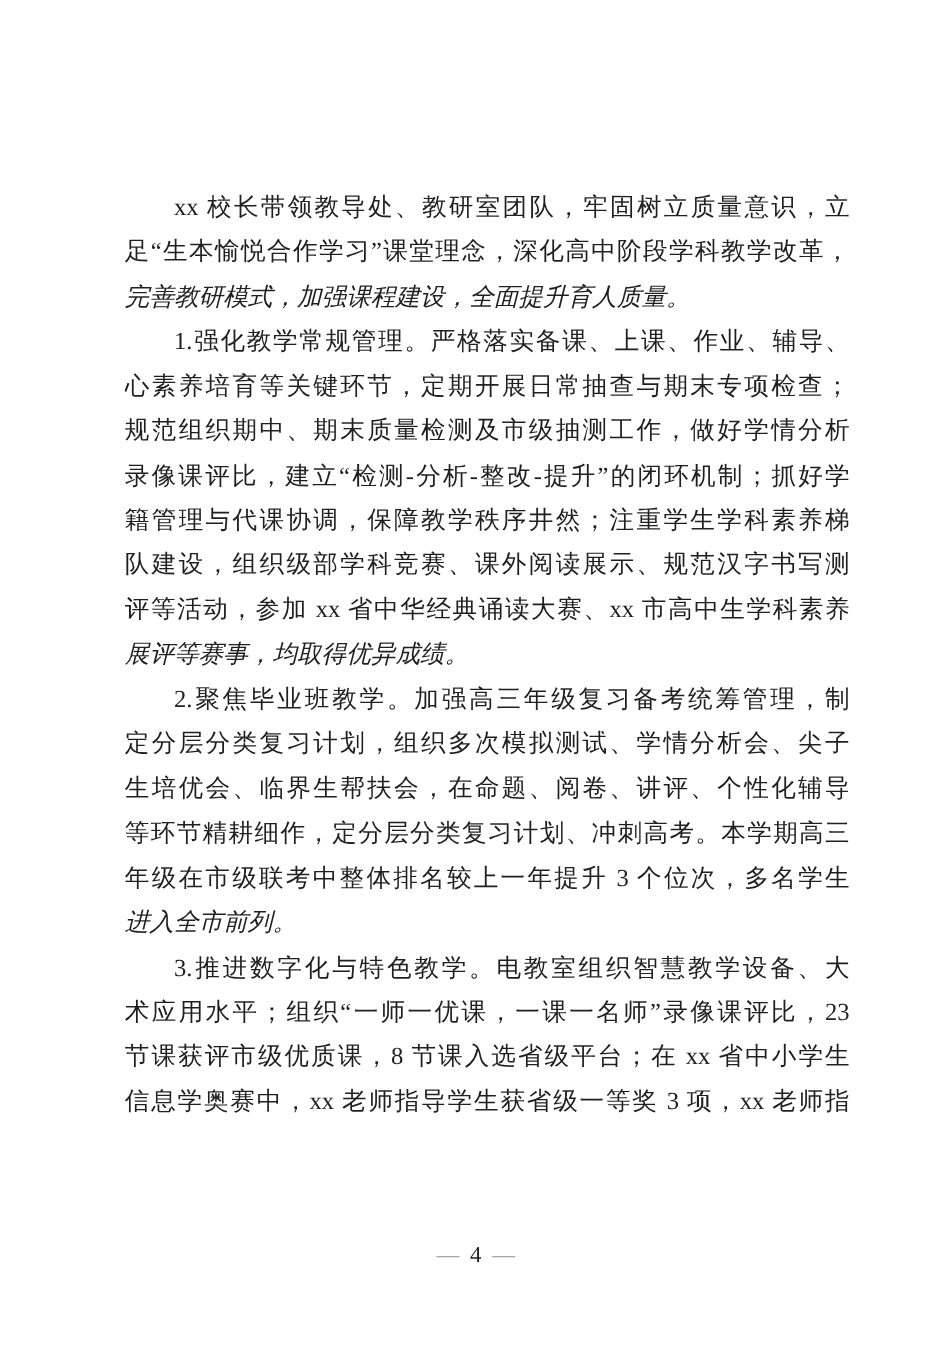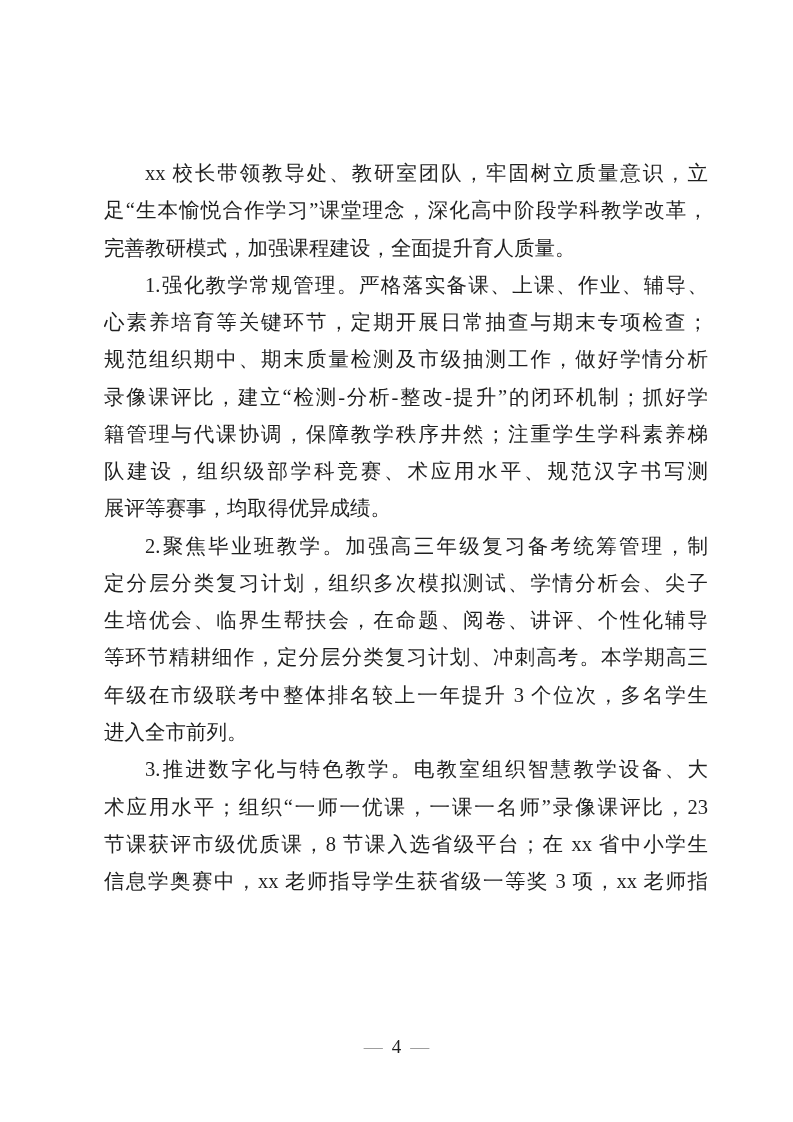--- a/index.html
+++ b/index.html
@@ -35,20 +35,21 @@
     text-align-last: justify;
     text-justify: inter-character;
     color: #1f1f1f;
   }
   .line.indent {
     text-indent: 2em;
   }
   .line.para-end {
     text-align: left;
     text-align-last: left;
+    font-style: italic;
   }
   .footer {
     position: absolute;
     left: 0;
     top: 1034px;
     width: 100%;
     text-align: center;
     font-size: 19px;
     line-height: 26px;
     color: #1f1f1f;
@@ -67,21 +68,22 @@
         <div class="line indent">xx 校长带领教导处、教研室团队，牢固树立质量意识，立</div>
         <div class="line">足“生本愉悦合作学习”课堂理念，深化高中阶段学科教学改革，</div>
         <div class="line para-end">完善教研模式，加强课程建设，全面提升育人质量。</div>
       </div>
       <div class="paragraph">
         <div class="line indent">1.强化教学常规管理。严格落实备课、上课、作业、辅导、</div>
         <div class="line">心素养培育等关键环节，定期开展日常抽查与期末专项检查；</div>
         <div class="line">规范组织期中、期末质量检测及市级抽测工作，做好学情分析</div>
         <div class="line">录像课评比，建立“检测-分析-整改-提升”的闭环机制；抓好学</div>
         <div class="line">籍管理与代课协调，保障教学秩序井然；注重学生学科素养梯</div>
-        <div class="line">队建设，组织级部学科竞赛、术应用水平、规范汉字书写测</div>
+        <div class="line">队建设，组织级部学科竞赛、课外阅读展示、规范汉字书写测</div>
+        <div class="line">评等活动，参加 xx 省中华经典诵读大赛、xx 市高中生学科素养</div>
         <div class="line para-end">展评等赛事，均取得优异成绩。</div>
       </div>
       <div class="paragraph">
         <div class="line indent">2.聚焦毕业班教学。加强高三年级复习备考统筹管理，制</div>
         <div class="line">定分层分类复习计划，组织多次模拟测试、学情分析会、尖子</div>
         <div class="line">生培优会、临界生帮扶会，在命题、阅卷、讲评、个性化辅导</div>
         <div class="line">等环节精耕细作，定分层分类复习计划、冲刺高考。本学期高三</div>
         <div class="line">年级在市级联考中整体排名较上一年提升 3 个位次，多名学生</div>
         <div class="line para-end">进入全市前列。</div>
       </div>

